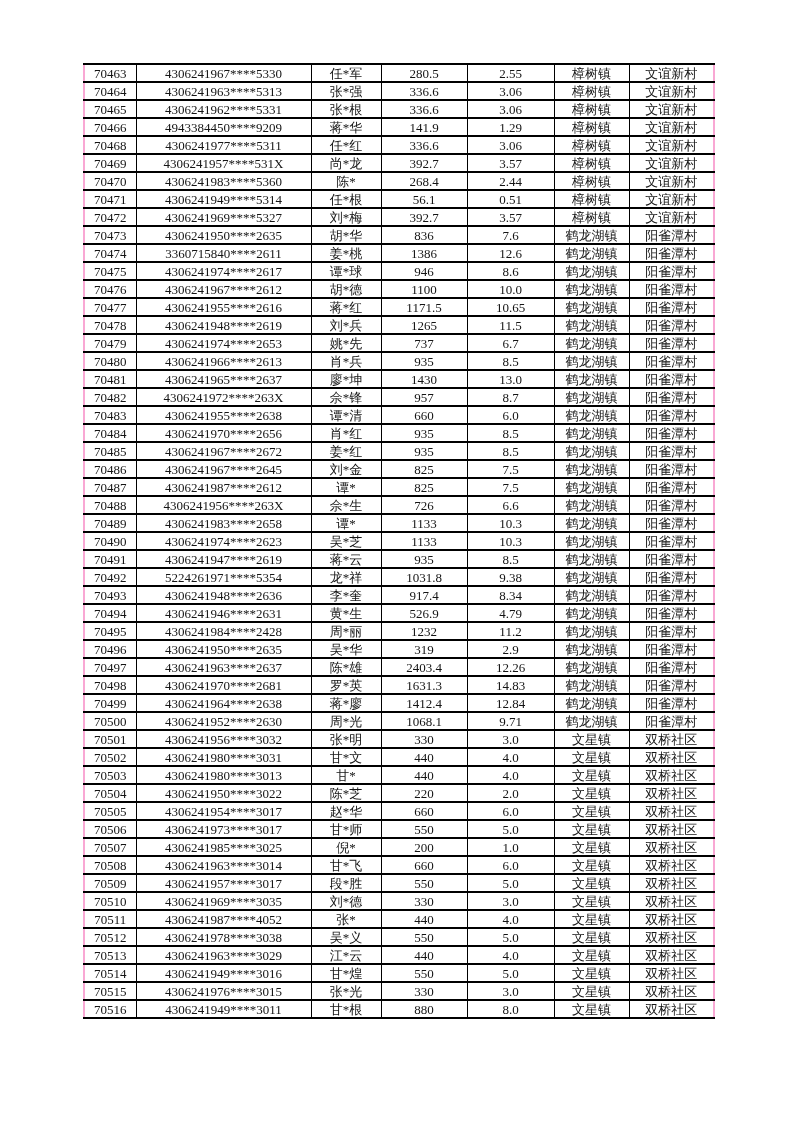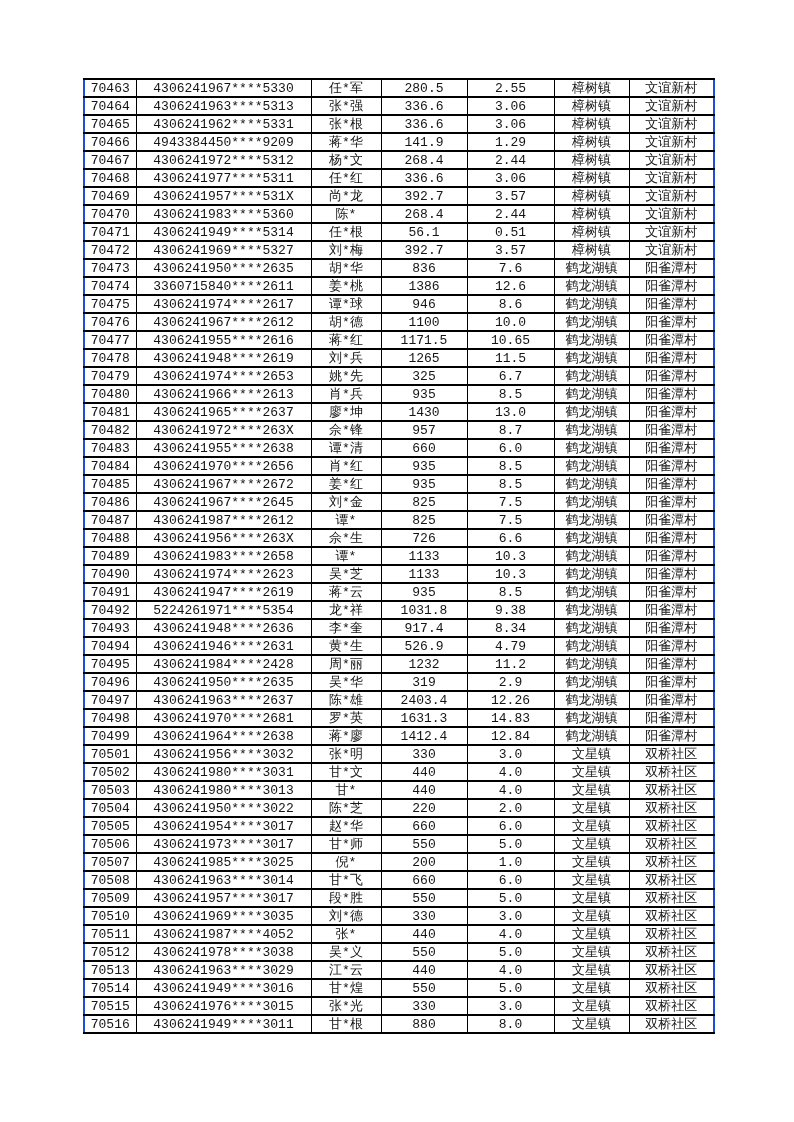--- a/index.html
+++ b/index.html
@@ -12,26 +12,25 @@
     width: 794px;
     height: 1122px;
     margin: 0 auto;
     background: #ffffff;
     overflow: hidden;
     font-family: "Liberation Serif", "DejaVu Serif", serif;
   }
   table.data-table {
     position: absolute;
     left: 83px;
-    top: 78px;
+    top: 63px;
     width: 630px;
     border-collapse: collapse;
     table-layout: fixed;
-    border: 2px solid #1d4ed8;
-    font-family: Liberation Mono, monospace;
+    border: 2px solid #f9a8d4;
   }
   table.data-table td {
     border-left: 1px solid #000000;
     border-right: 1px solid #000000;
     border-top: 2px solid #000000;
     border-bottom: 2px solid #000000;
     height: 16px;
     padding: 0 2px;
     text-align: center;
     vertical-align: middle;
@@ -95,29 +94,20 @@
         <tr>
           <td>70466</td>
           <td>4943384450****9209</td>
           <td>蒋*华</td>
           <td>141.9</td>
           <td>1.29</td>
           <td>樟树镇</td>
           <td>文谊新村</td>
         </tr>
         <tr>
-          <td>70467</td>
-          <td>4306241972****5312</td>
-          <td>杨*文</td>
-          <td>268.4</td>
-          <td>2.44</td>
-          <td>樟树镇</td>
-          <td>文谊新村</td>
-        </tr>
-        <tr>
           <td>70468</td>
           <td>4306241977****5311</td>
           <td>任*红</td>
           <td>336.6</td>
           <td>3.06</td>
           <td>樟树镇</td>
           <td>文谊新村</td>
         </tr>
         <tr>
           <td>70469</td>
@@ -206,21 +196,21 @@
           <td>刘*兵</td>
           <td>1265</td>
           <td>11.5</td>
           <td>鹤龙湖镇</td>
           <td>阳雀潭村</td>
         </tr>
         <tr>
           <td>70479</td>
           <td>4306241974****2653</td>
           <td>姚*先</td>
-          <td>325</td>
+          <td>737</td>
           <td>6.7</td>
           <td>鹤龙湖镇</td>
           <td>阳雀潭村</td>
         </tr>
         <tr>
           <td>70480</td>
           <td>4306241966****2613</td>
           <td>肖*兵</td>
           <td>935</td>
           <td>8.5</td>
@@ -392,20 +382,29 @@
         <tr>
           <td>70499</td>
           <td>4306241964****2638</td>
           <td>蒋*廖</td>
           <td>1412.4</td>
           <td>12.84</td>
           <td>鹤龙湖镇</td>
           <td>阳雀潭村</td>
         </tr>
         <tr>
+          <td>70500</td>
+          <td>4306241952****2630</td>
+          <td>周*光</td>
+          <td>1068.1</td>
+          <td>9.71</td>
+          <td>鹤龙湖镇</td>
+          <td>阳雀潭村</td>
+        </tr>
+        <tr>
           <td>70501</td>
           <td>4306241956****3032</td>
           <td>张*明</td>
           <td>330</td>
           <td>3.0</td>
           <td>文星镇</td>
           <td>双桥社区</td>
         </tr>
         <tr>
           <td>70502</td>

